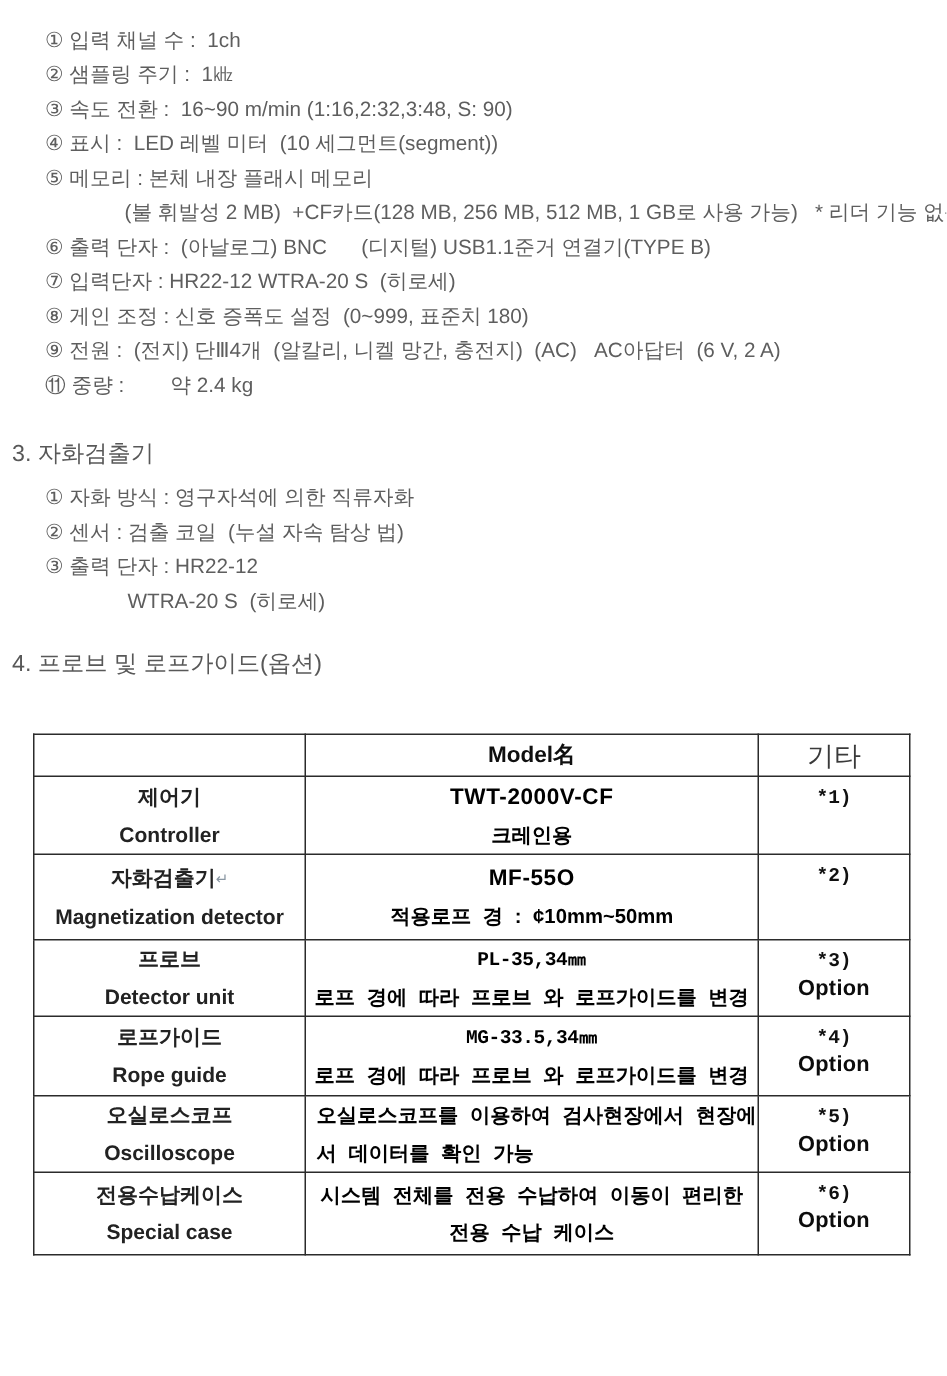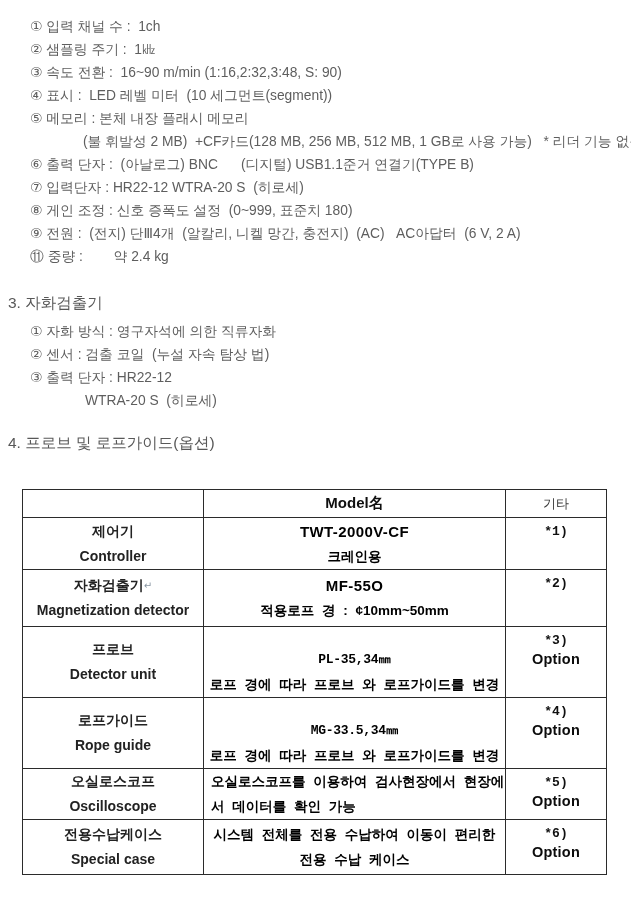--- a/index.html
+++ b/index.html
@@ -48,31 +48,31 @@
   col.c1{width:181px;}
   col.c2{width:302px;}
   col.c3{width:101px;}
   tr.hdr{height:28px;}
   tr.r0{height:52px;} tr.r1{height:57px;} tr.r2{height:51px;}
   tr.r3{height:53px;} tr.r4{height:40px;} tr.r5{height:55px;}
   th.h2x{
     font-weight:700;font-size:15px;color:#0f0f0f;text-align:center;
     font-family:"Liberation Sans","DejaVu Sans",sans-serif;
   }
-  th.h3x{font-weight:400;font-size:13px;color:#3a3a3a;text-align:center;}
+  th.h3x{font-weight:400;font-size:18px;color:#3a3a3a;text-align:center;}
   td.c1 , td.c2{vertical-align:middle;}
   td.c1 .l{
     text-align:center;font-weight:700;font-size:14px;line-height:25px;color:#222;
   }
   td.c1 .l .artifact{font-size:10px;color:#8a97a3;font-weight:400;vertical-align:1px;}
   td.c2 .l{line-height:25px;text-align:center;color:#000000;}
   .m-g{font-weight:700;font-size:15px;letter-spacing:0.4px;color:#000;}
   .m-m{
     font-family:"Liberation Mono","DejaVu Sans Mono",monospace;
-    font-weight:700;font-size:13px;color:#101010;letter-spacing:-0.3px;margin-top:20px;
+    font-weight:700;font-size:13px;color:#101010;letter-spacing:-0.3px;
   }
   .d-c{font-weight:700;font-size:13.5px;word-spacing:4px;color:#1a1a1a;}
   .d-l{text-align:left !important;padding-left:7px;font-weight:700;font-size:13.5px;word-spacing:4px;color:#1a1a1a;}
   td.c3{vertical-align:top;text-align:center;}
   .note{
     font-family:"Liberation Mono","DejaVu Sans Mono",monospace;
     font-weight:700;font-size:13px;line-height:19px;padding-top:4px;color:#101010;
   }
   .option{
     font-weight:700;font-size:14.5px;line-height:19px;color:#0c0c0c;letter-spacing:0.2px;

